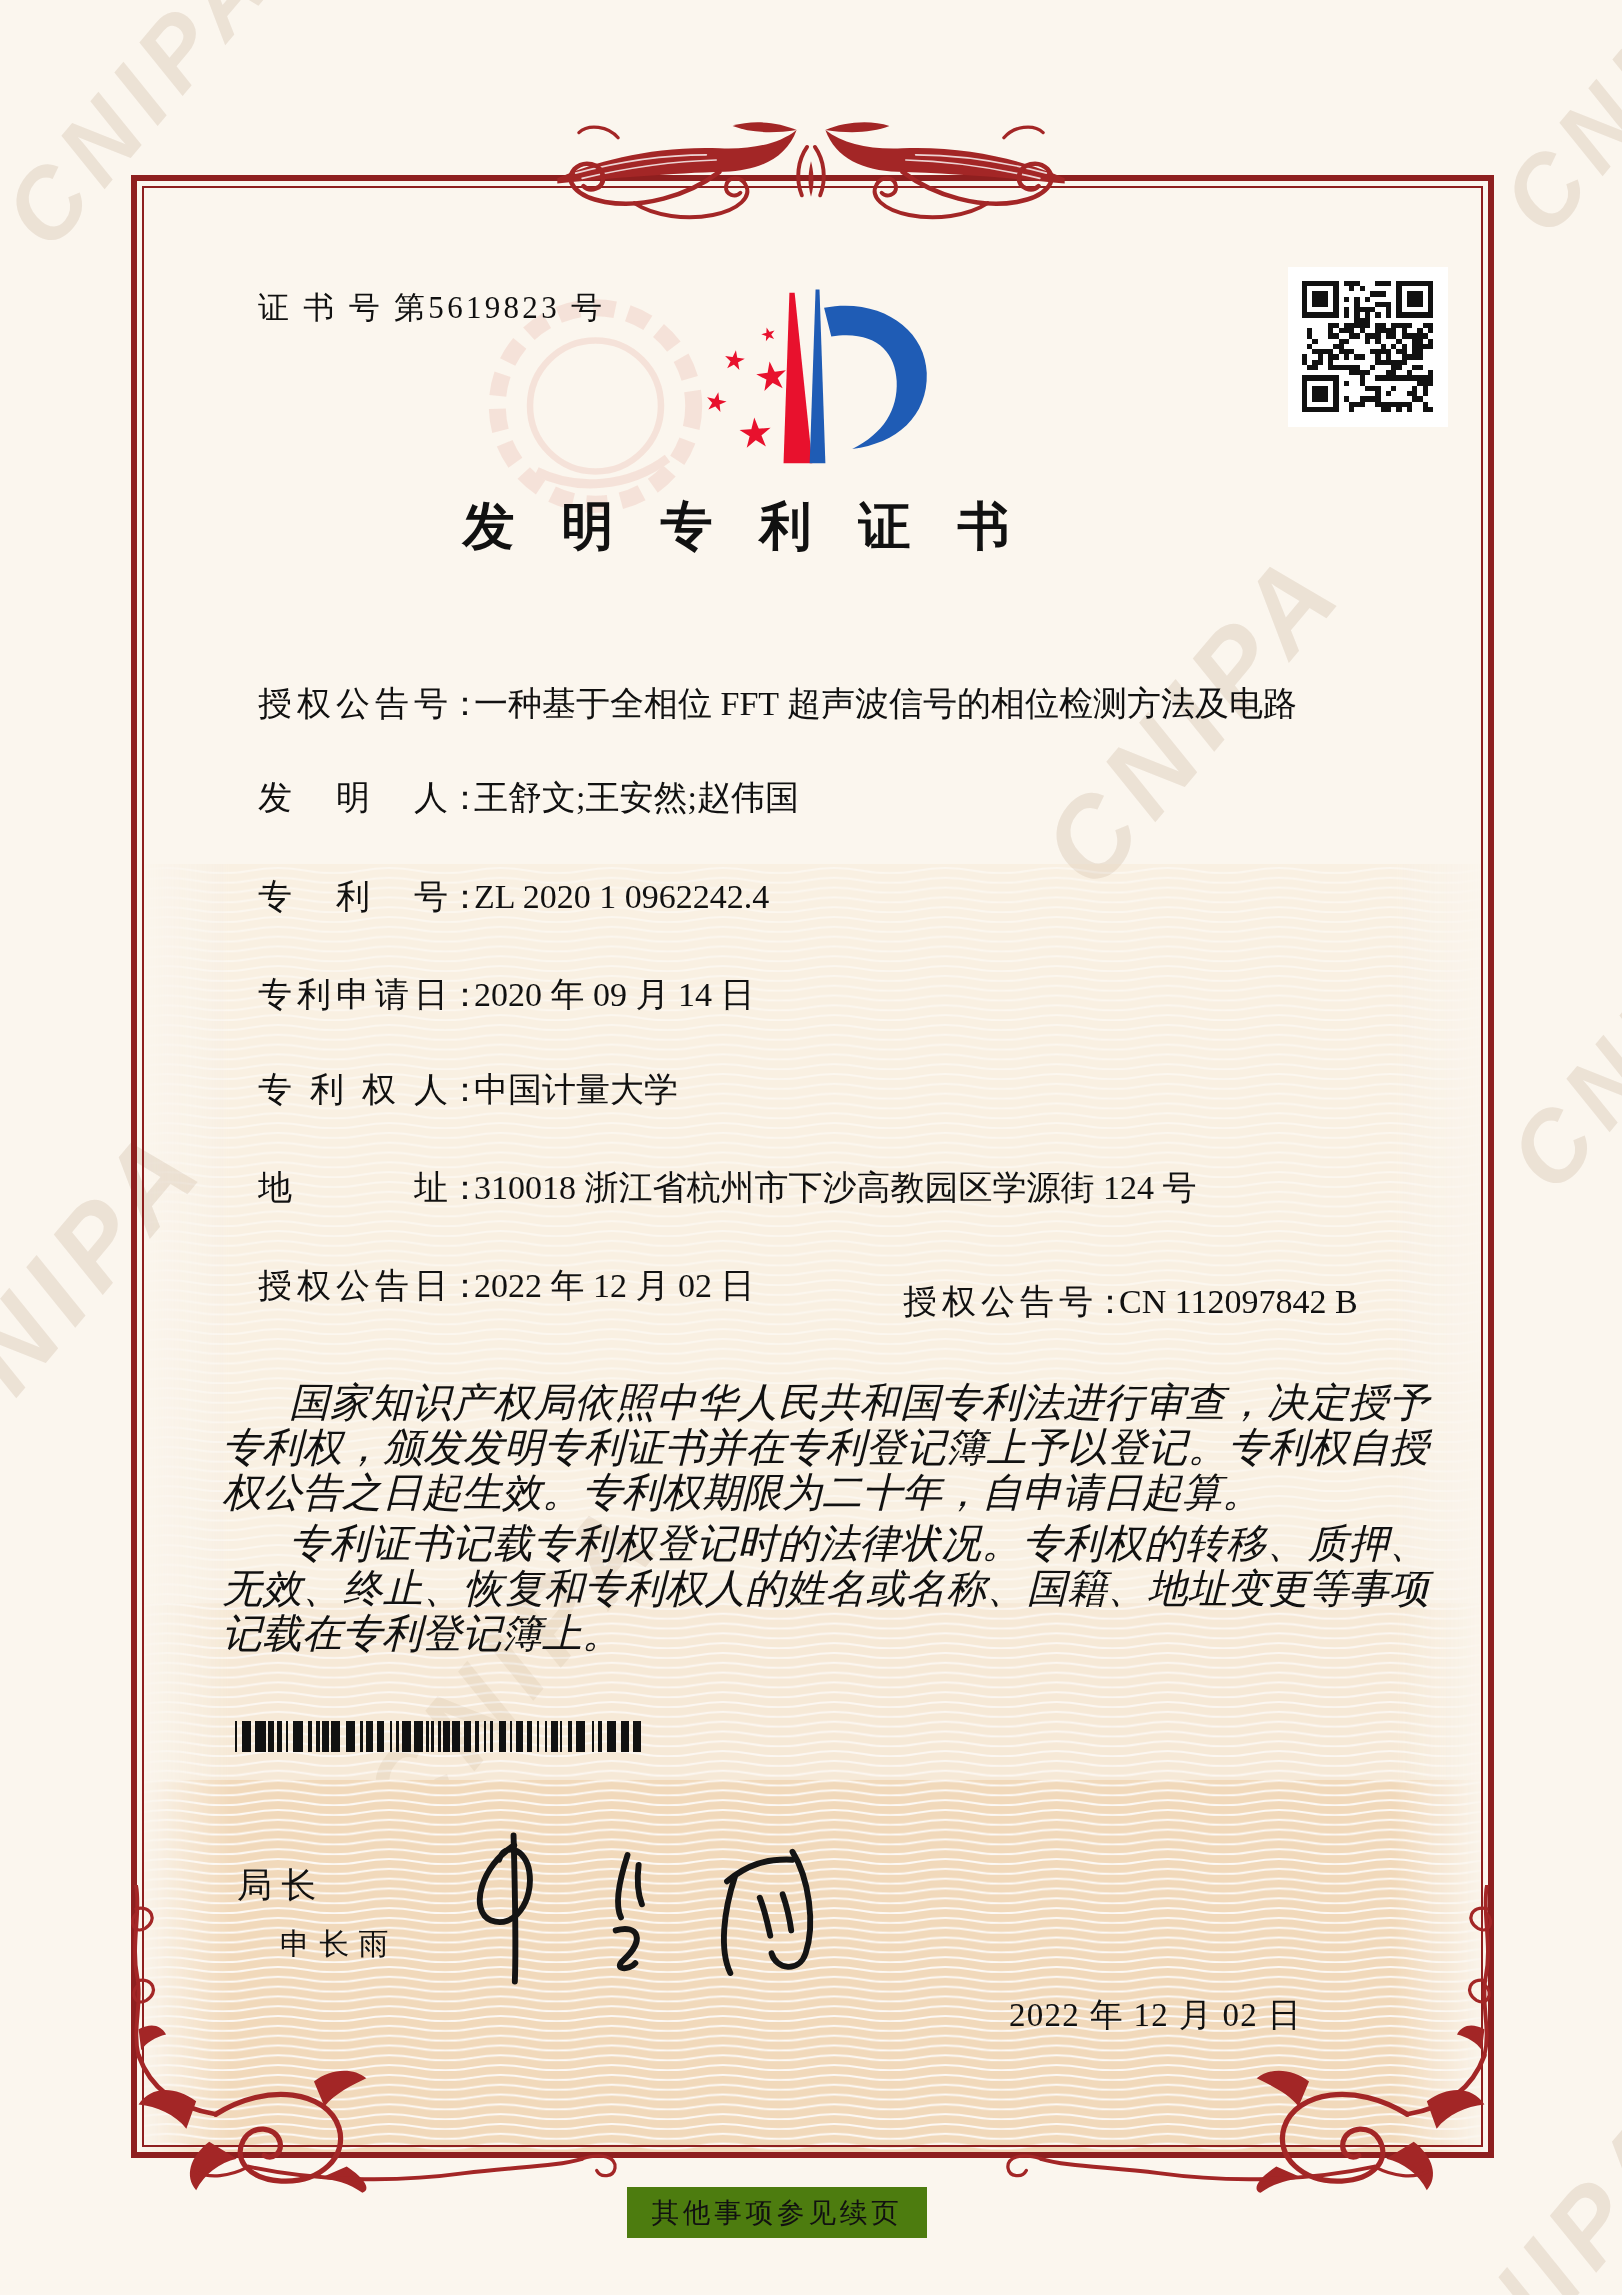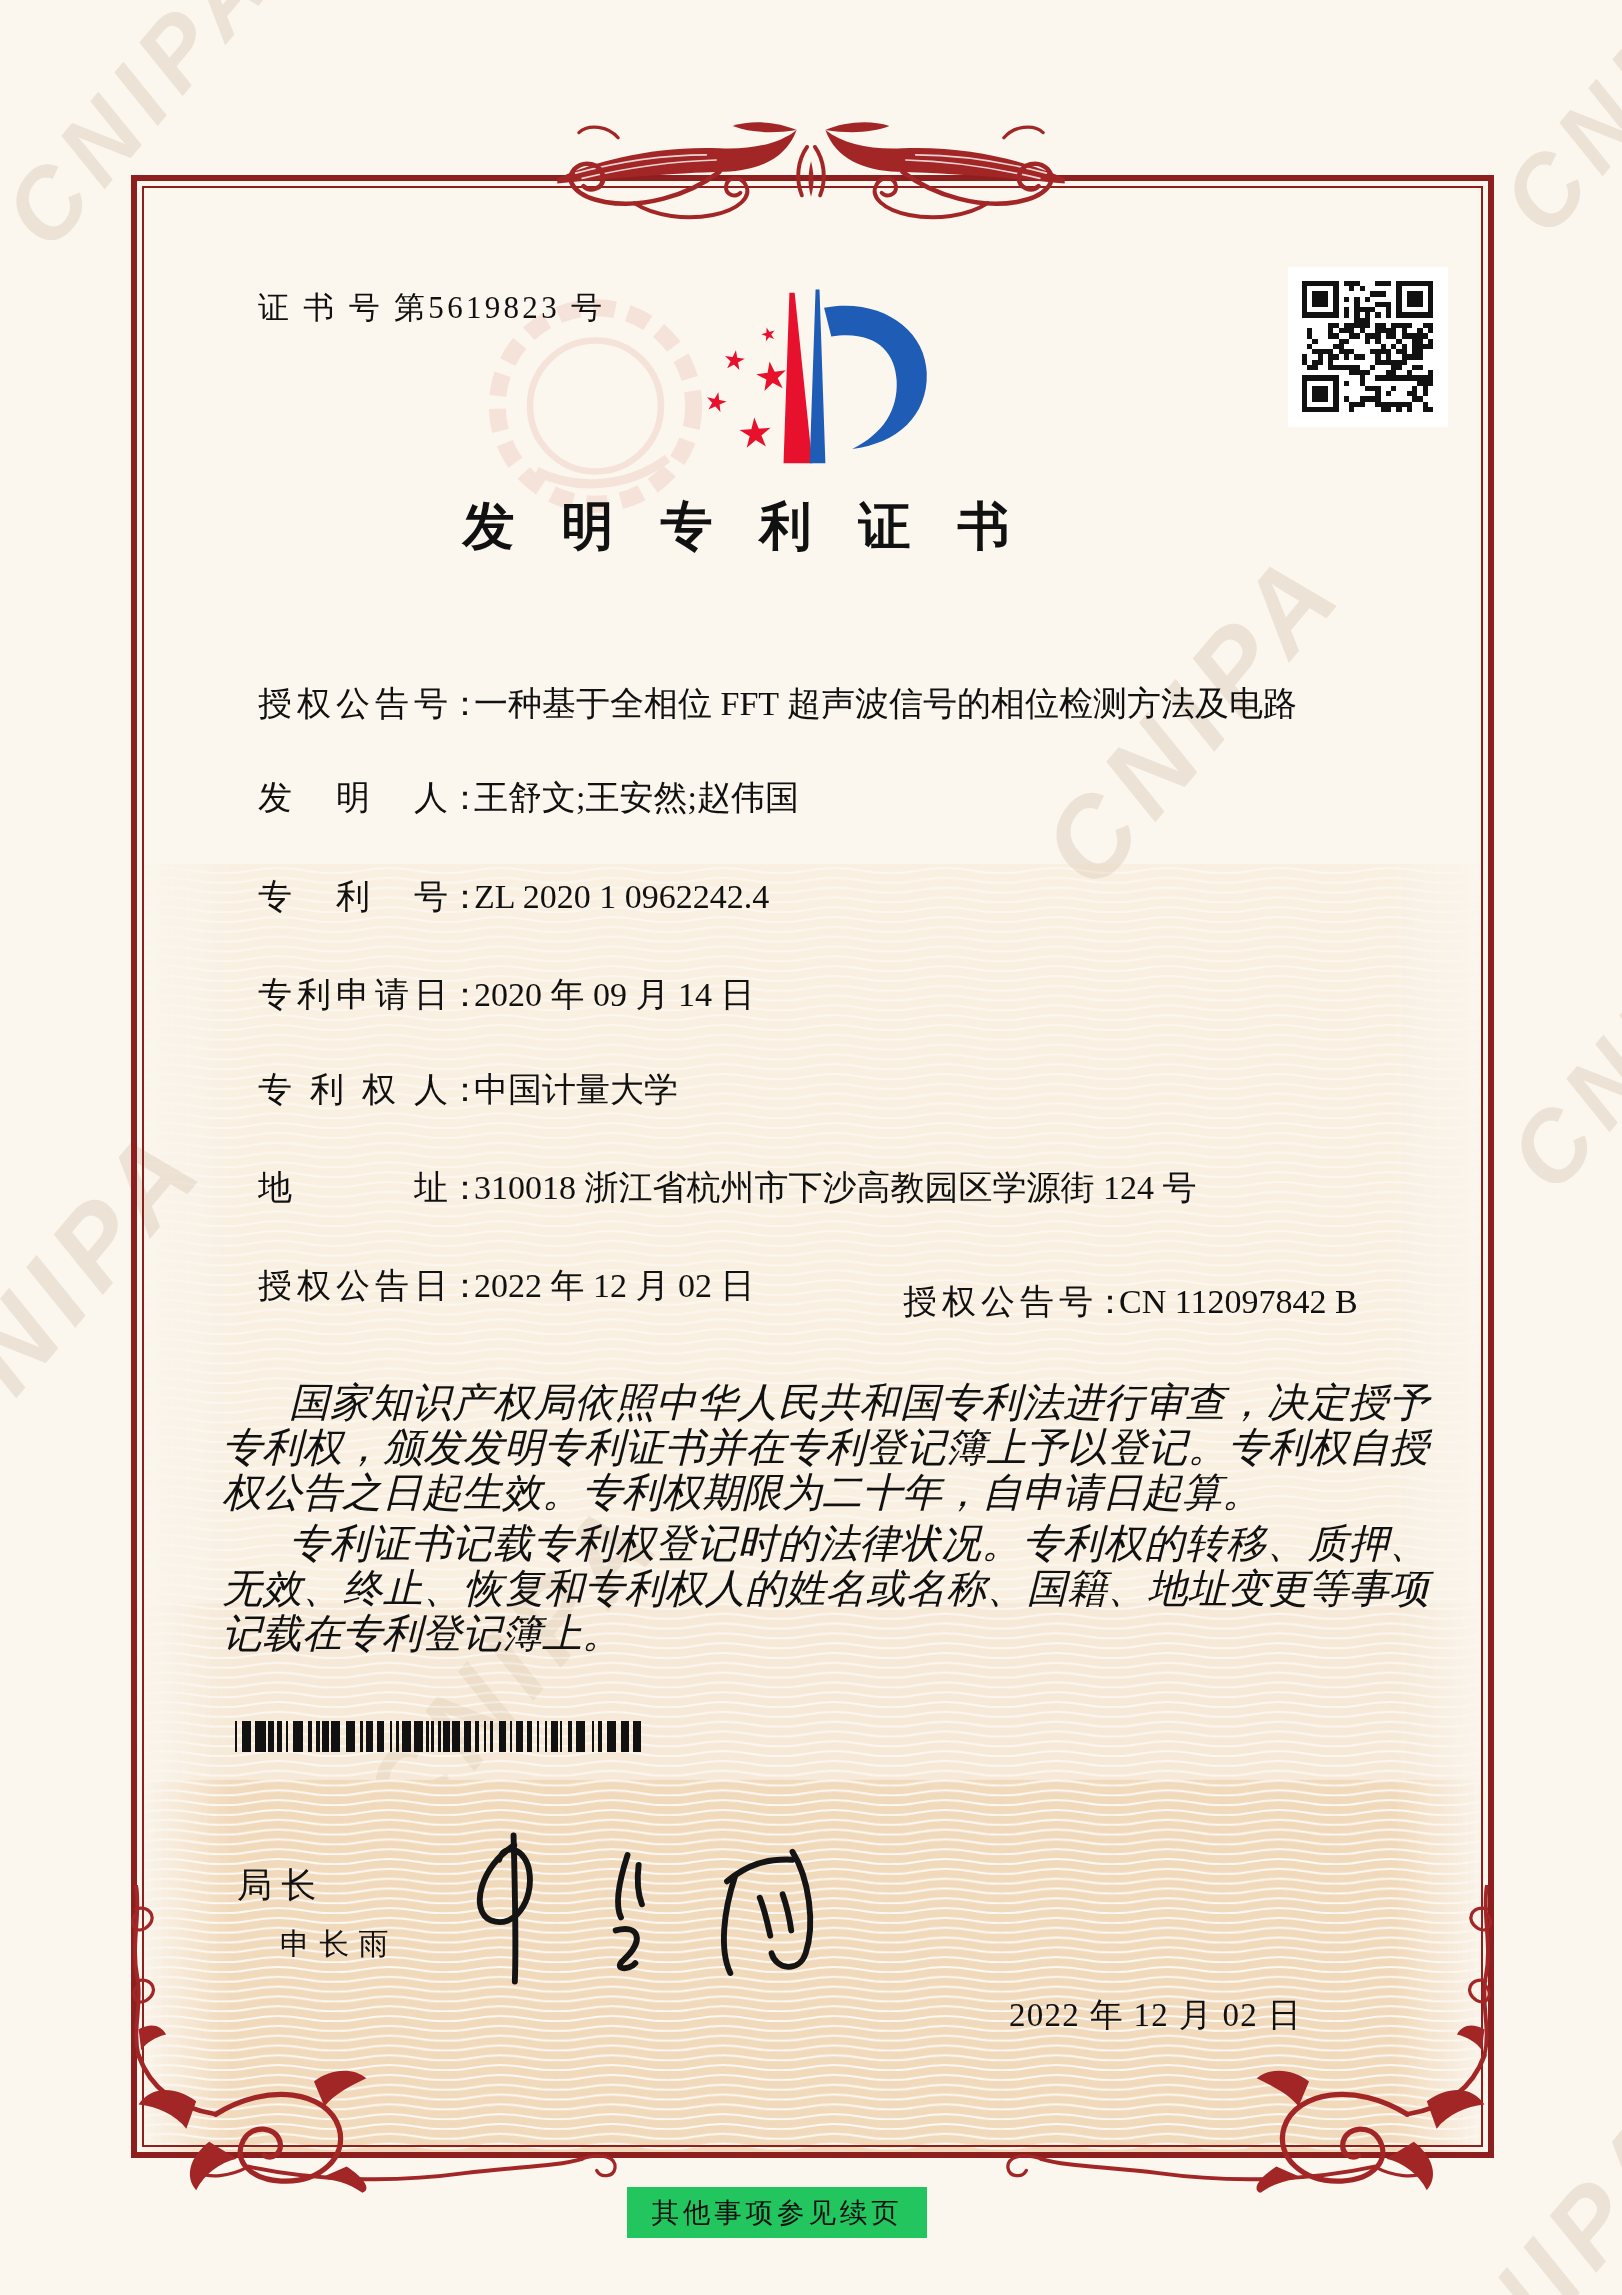--- a/index.html
+++ b/index.html
@@ -48,21 +48,21 @@
   .bodytext{ left:222px; top:1380px; width:1207px; font-size:40px; line-height:45px;
     text-align:justify;font-style:italic; }
   .bodytext p{ margin:0 0 5.9px 0; text-indent:67px; }
   
   .sig-title{ left:237px; top:1862px; font-family:"Liberation Sans","DejaVu Sans",sans-serif;
      font-size:35px; letter-spacing:9.2px; }
   .sig-name{ left:237px; top:1924px; font-family:"Liberation Sans","DejaVu Sans",sans-serif;
      font-size:30px; letter-spacing:9.2px;margin-left:43px; }
   .datebig{ left:894px; top:1993px; width:523px; text-align:center; font-size:33px; letter-spacing:1.3px;}
   .pageinfo{ left:59px; top:2102px; width:1440px; text-align:center; font-size:26px; }
-  .contnote{ left:627px; top:2187px; width:300px; height:51px; background:#22c55e;
+  .contnote{ left:627px; top:2187px; width:300px; height:51px; background:#4d7c0f;
      text-align:center; font-size:27.5px; line-height:52px; letter-spacing:3.9px; }
   .wavewrap{ left:139px; top:864px;
      -webkit-mask-image:linear-gradient(90deg,transparent 0,#000 92px,#000 calc(100% - 92px),transparent 100%);
      mask-image:linear-gradient(90deg,transparent 0,#000 92px,#000 calc(100% - 92px),transparent 100%);
   }
 </style>
 </head>
 <body>
 
 <div class="page">

